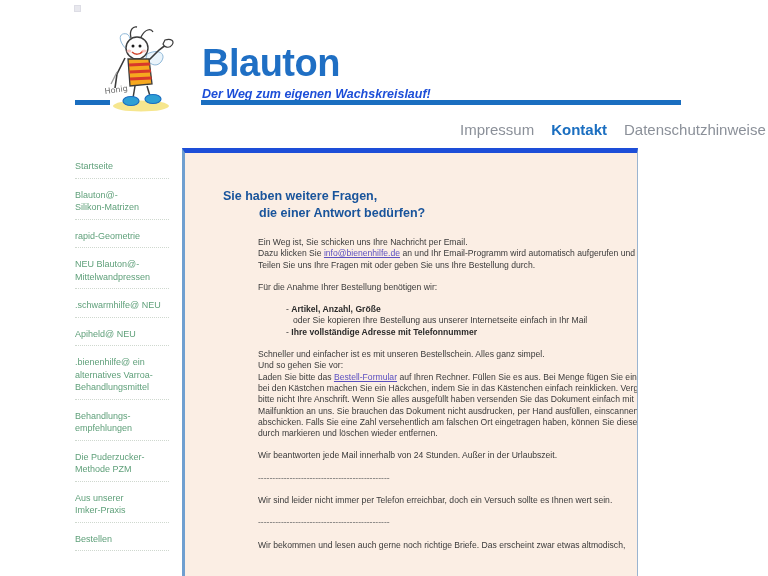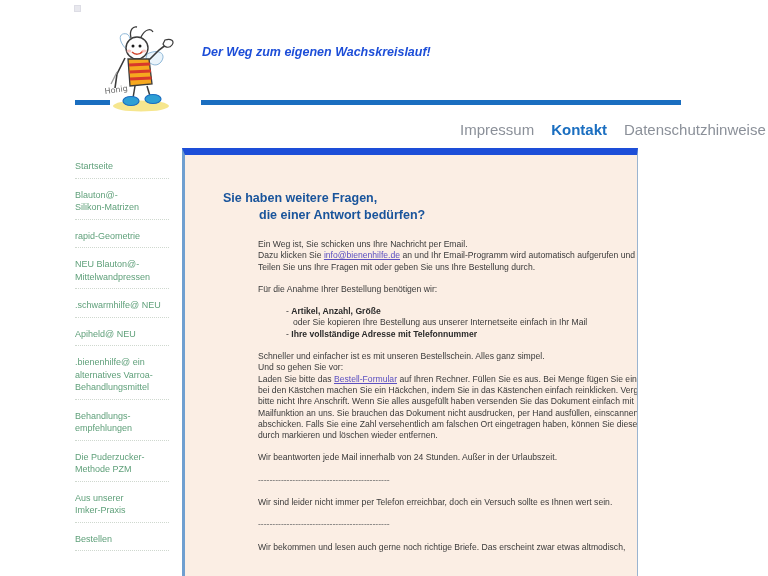--- a/index.html
+++ b/index.html
@@ -124,21 +124,21 @@
 
   
   .content {
     position: absolute;
     left: 182px;
     top: 148px;
     width: 456px;
     height: 428px;
     background: #fbeee4;
     border-left: 3px solid #6f9fd0;
-    border-top: 7px solid #1d4ed8;
+    border-top: 5px solid #1d4ed8;
     border-right: 1px solid #9ab4d0;
     box-sizing: border-box;
     overflow: hidden;
   }
   .h-title {
     position: absolute;
     left: 38px;
     top: 35px;
     font-size: 12.5px;
     font-weight: bold;
@@ -218,20 +218,21 @@
         <path d="M50 64 L53 74" stroke="#3b3b3b" stroke-width="1.5" fill="none"></path>
 
         <ellipse cx="34" cy="79" rx="8" ry="4.5" fill="#2e9fd4" stroke="#1a6ec0" stroke-width="1.2"></ellipse>
         <ellipse cx="56" cy="77" rx="8" ry="4.5" fill="#2e9fd4" stroke="#1a6ec0" stroke-width="1.2"></ellipse>
 
         <text x="8" y="72" font-family="DejaVu Sans, sans-serif" font-size="8" fill="#6b6b6b" transform="rotate(-8 8 72)">Honig</text>
       </svg>
     </div>
 
     <div class="brand-block">
+      <div class="brand-title">Blauton</div>
       <div class="brand-sub">Der Weg zum eigenen Wachskreislauf!</div>
     </div>
 
     <div class="rule-left"></div>
     <div class="rule-right"></div>
   </div>
 
   <div class="topnav">
     <a href="#">Impressum</a><a href="#" class="active">Kontakt</a><a href="#">Datenschutzhinweise</a>
   </div>

